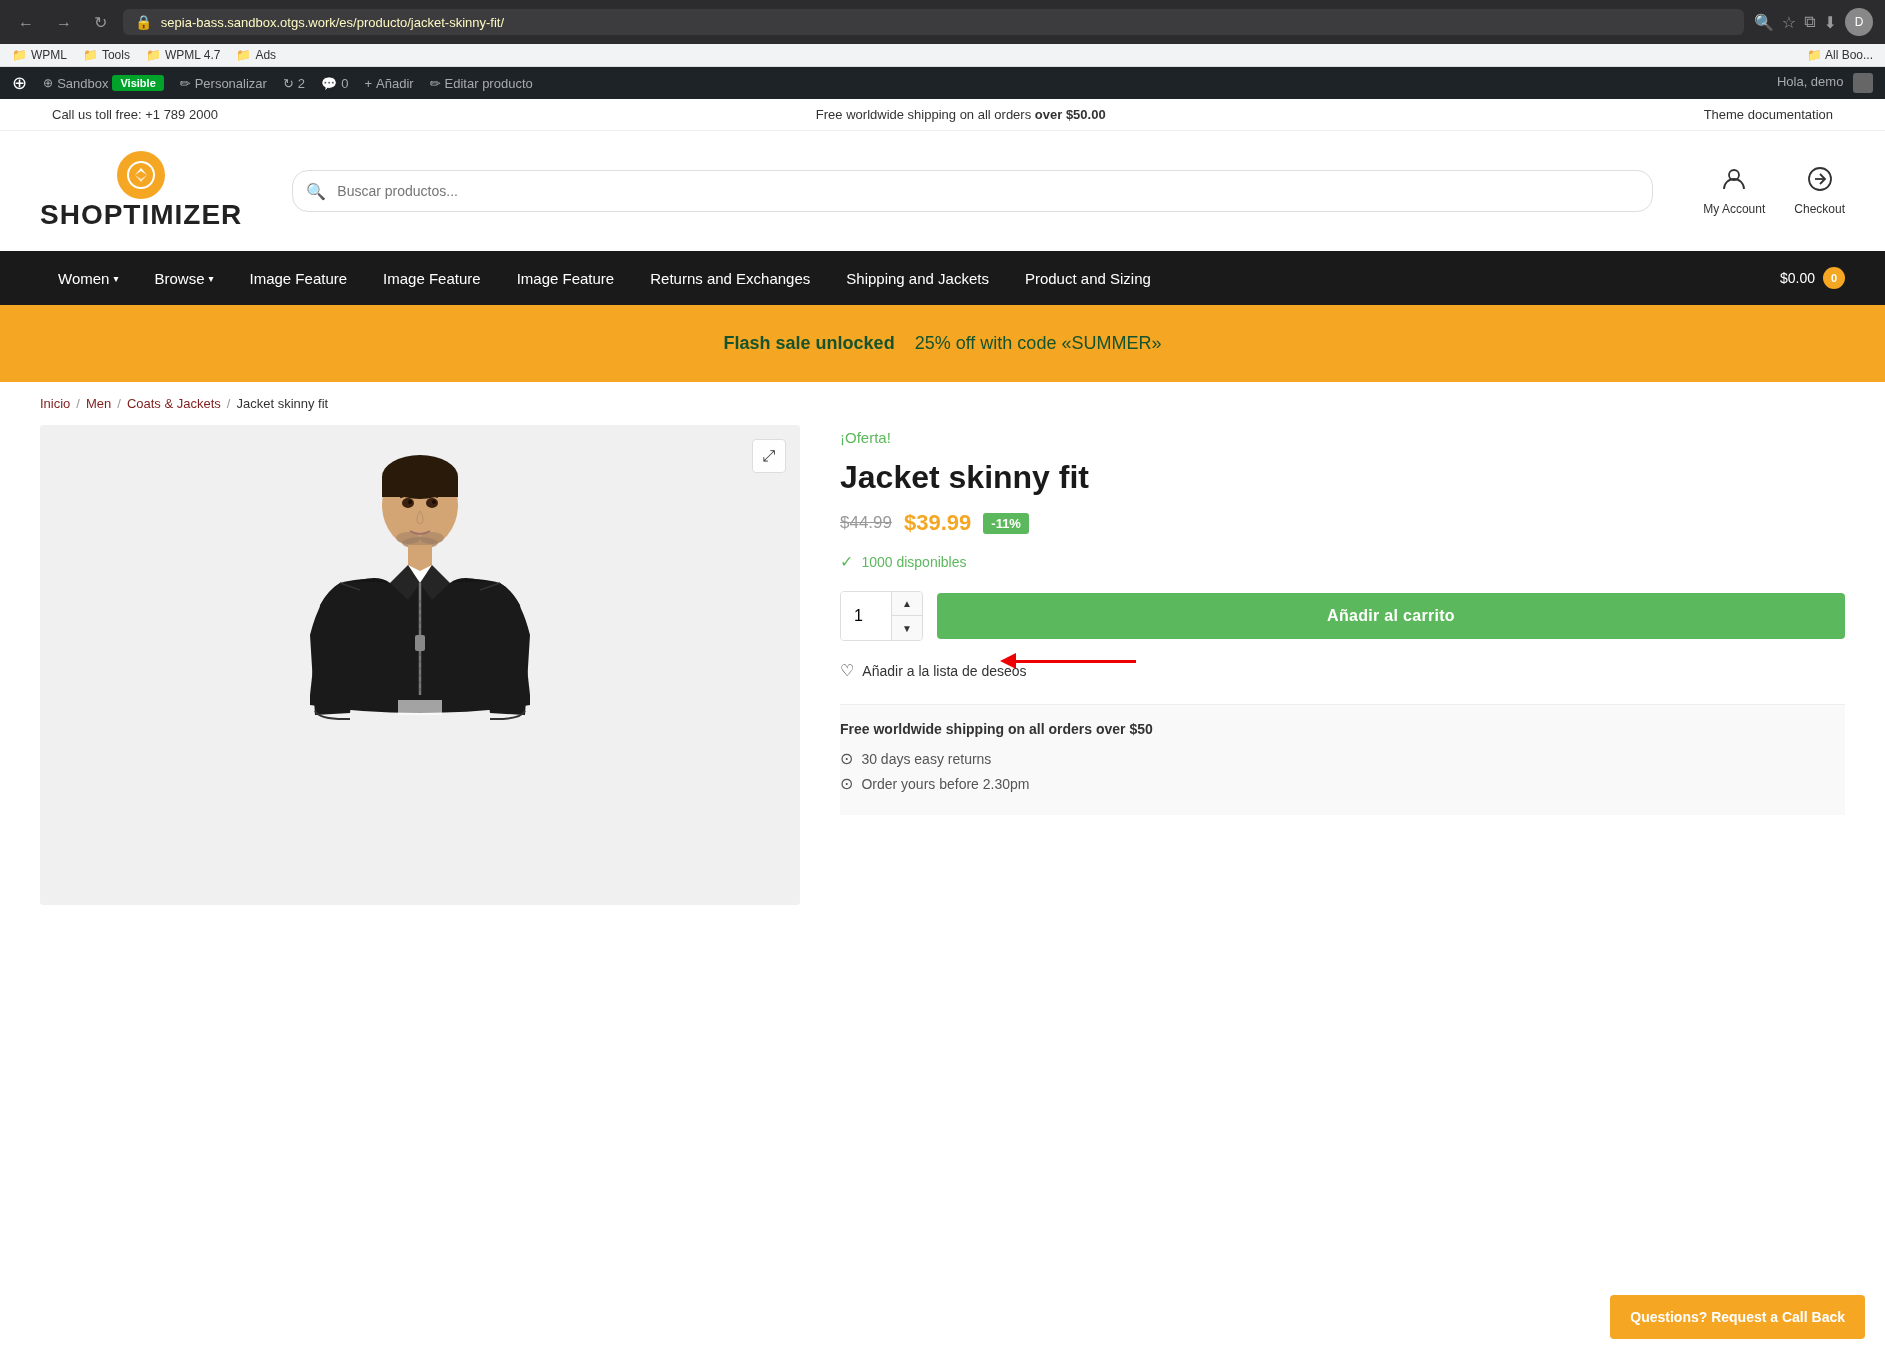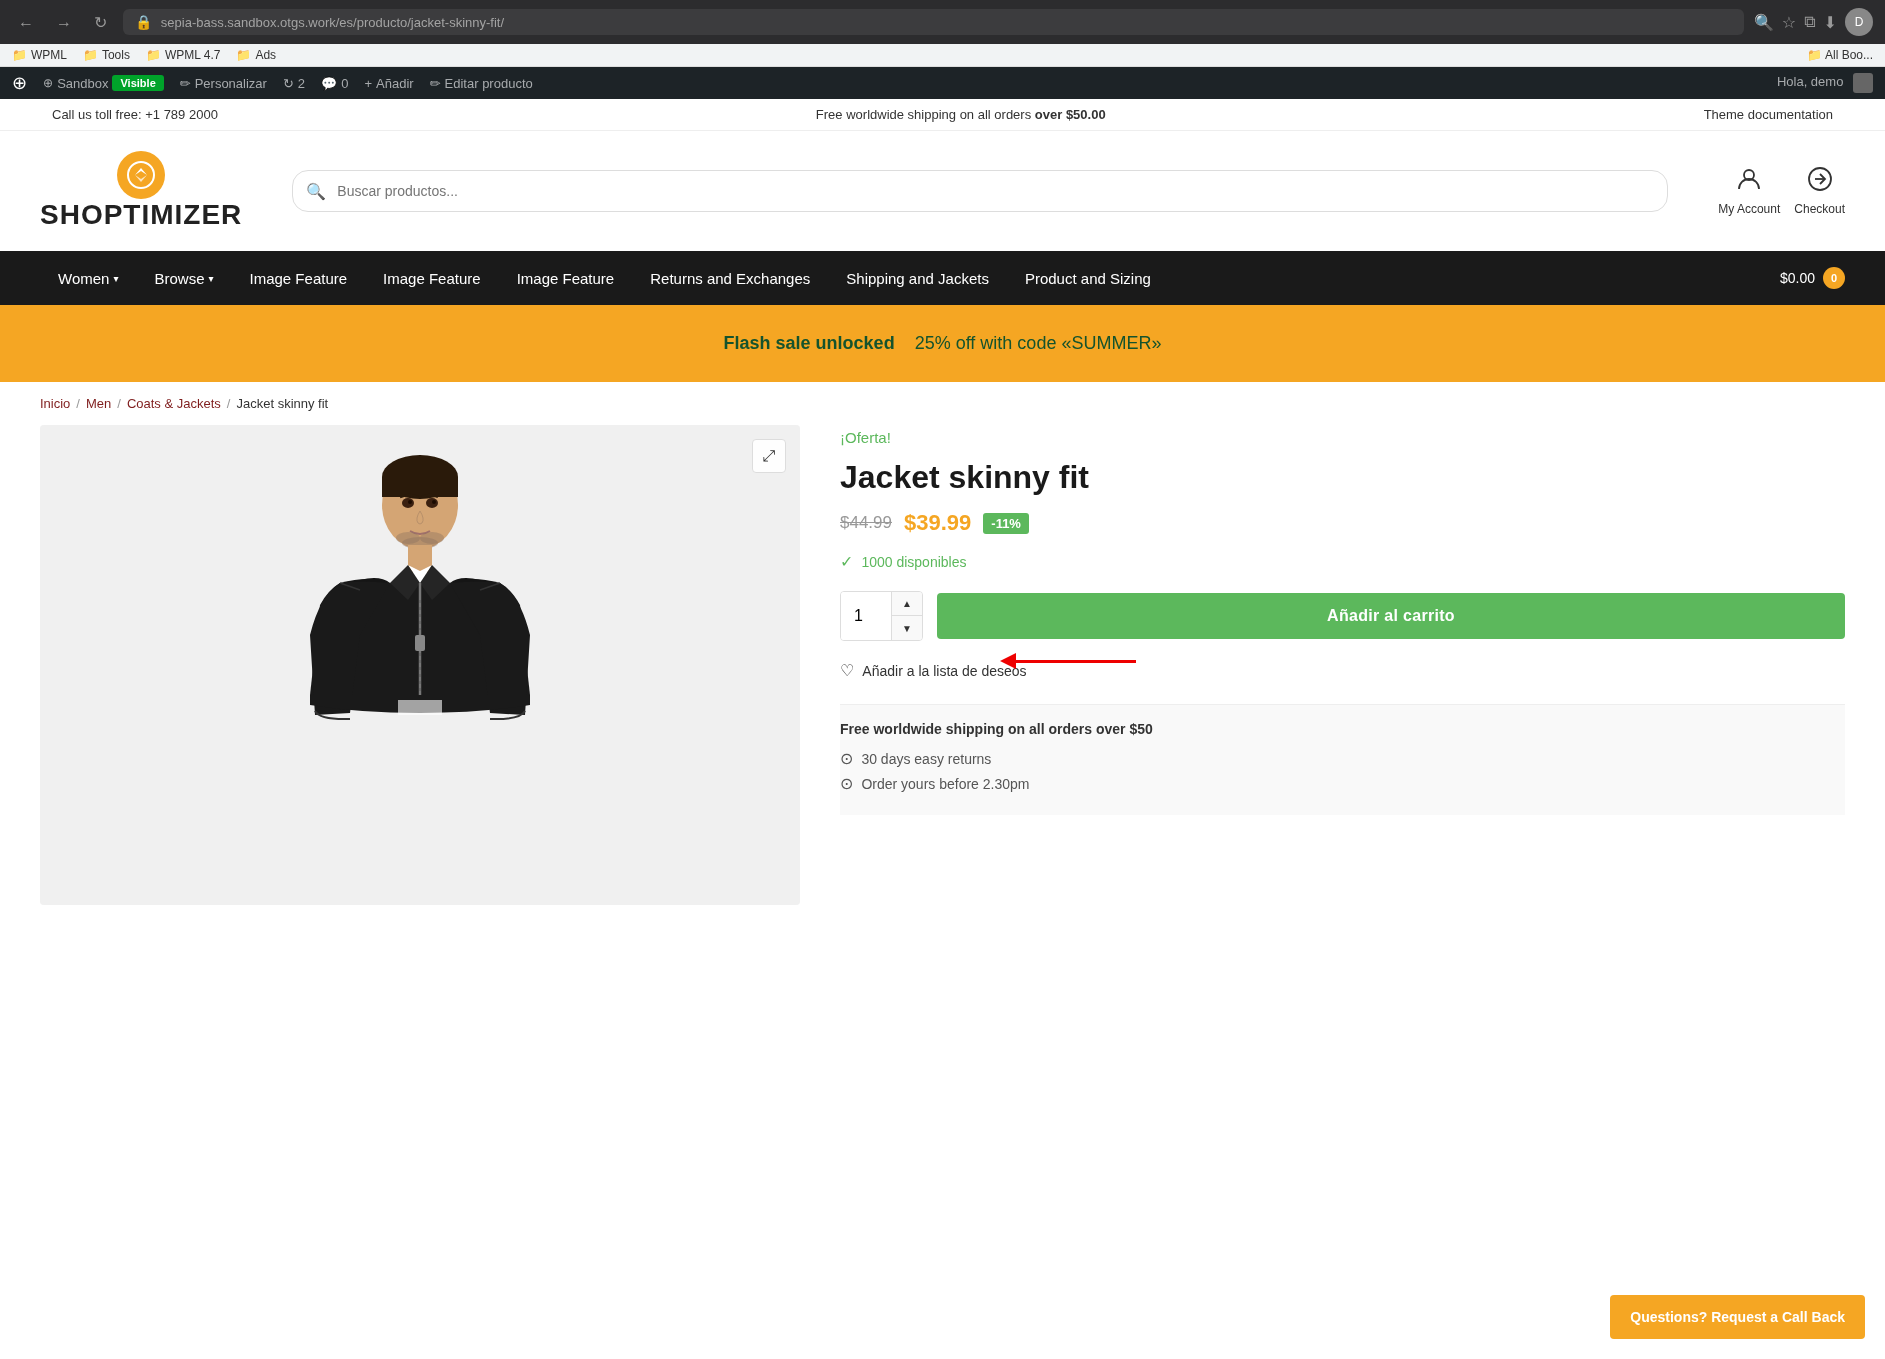--- a/index.html
+++ b/index.html
@@ -25,21 +25,21 @@
       background: #3c3c3e;
       border-radius: 6px;
       padding: 5px 12px;
       color: #fff;
       font-size: 13px;
       flex: 1;
       display: flex;
       align-items: center;
       gap: 8px;
     }
-    .browser-url-text { color: #a3a3a3; font-size: 13px; }
+    .browser-url-text { color: #fef9c3; font-size: 13px; }
     .browser-actions { display: flex; gap: 8px; align-items: center; color: #999; font-size: 16px; }
 
     
     .bookmarks-bar {
       background: #f1f3f4;
       border-bottom: 1px solid #ddd;
       padding: 4px 12px;
       display: flex;
       align-items: center;
       gap: 16px;
@@ -122,21 +122,21 @@
     .search-icon-wrap {
       position: absolute;
       left: 14px;
       top: 50%;
       transform: translateY(-50%);
       color: #999;
       font-size: 16px;
     }
     .header-actions {
       display: flex;
-      gap: 14px;
+      gap: 29px;
       align-items: center;
     }
     .header-action {
       display: flex;
       flex-direction: column;
       align-items: center;
       gap: 4px;
       cursor: pointer;
       color: #333;
       font-size: 12px;

